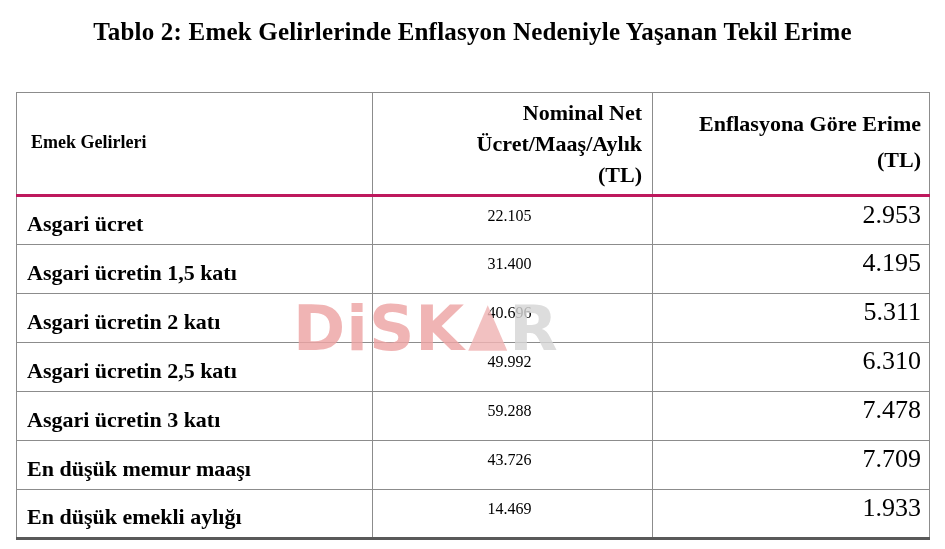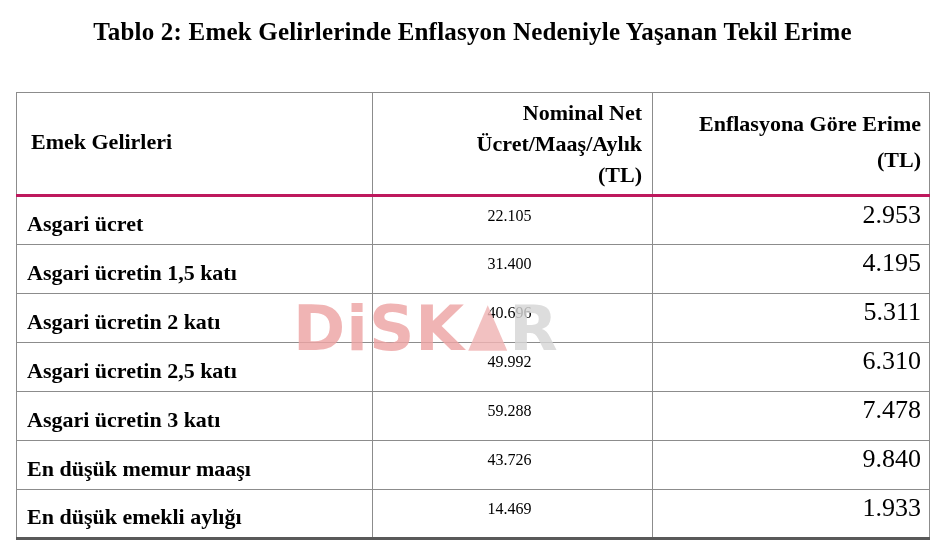--- a/index.html
+++ b/index.html
@@ -49,21 +49,21 @@
     overflow: hidden;
   }
   .data-table thead tr { height: 103px; }
   .data-table tbody tr { height: 49px; }
   .data-table thead th { border-bottom: 3px solid #be185d; }
 
   th.h-label {
     text-align: left;
     vertical-align: middle;
     padding: 0 4px 4px 14px;
-    font-size: 22px;
+    font-size: 18px;
     font-weight: bold;
     line-height: 30px;
   }
   th.h-nominal {
     text-align: right;
     vertical-align: middle;
     padding: 0 10px 0 4px;
     font-size: 22px;
     font-weight: bold;
     line-height: 31px;
@@ -181,21 +181,21 @@
         <td class="col-erime">6.310</td>
       </tr>
       <tr>
         <td class="col-label">Asgari ücretin 3 katı</td>
         <td class="col-nominal">59.288</td>
         <td class="col-erime">7.478</td>
       </tr>
       <tr>
         <td class="col-label">En düşük memur maaşı</td>
         <td class="col-nominal">43.726</td>
-        <td class="col-erime">9.840</td>
+        <td class="col-erime">7.709</td>
       </tr>
       <tr>
         <td class="col-label">En düşük emekli aylığı</td>
         <td class="col-nominal">14.469</td>
         <td class="col-erime">1.933</td>
       </tr>
     </tbody>
   </table>
 
   <div class="watermark" aria-hidden="true">

